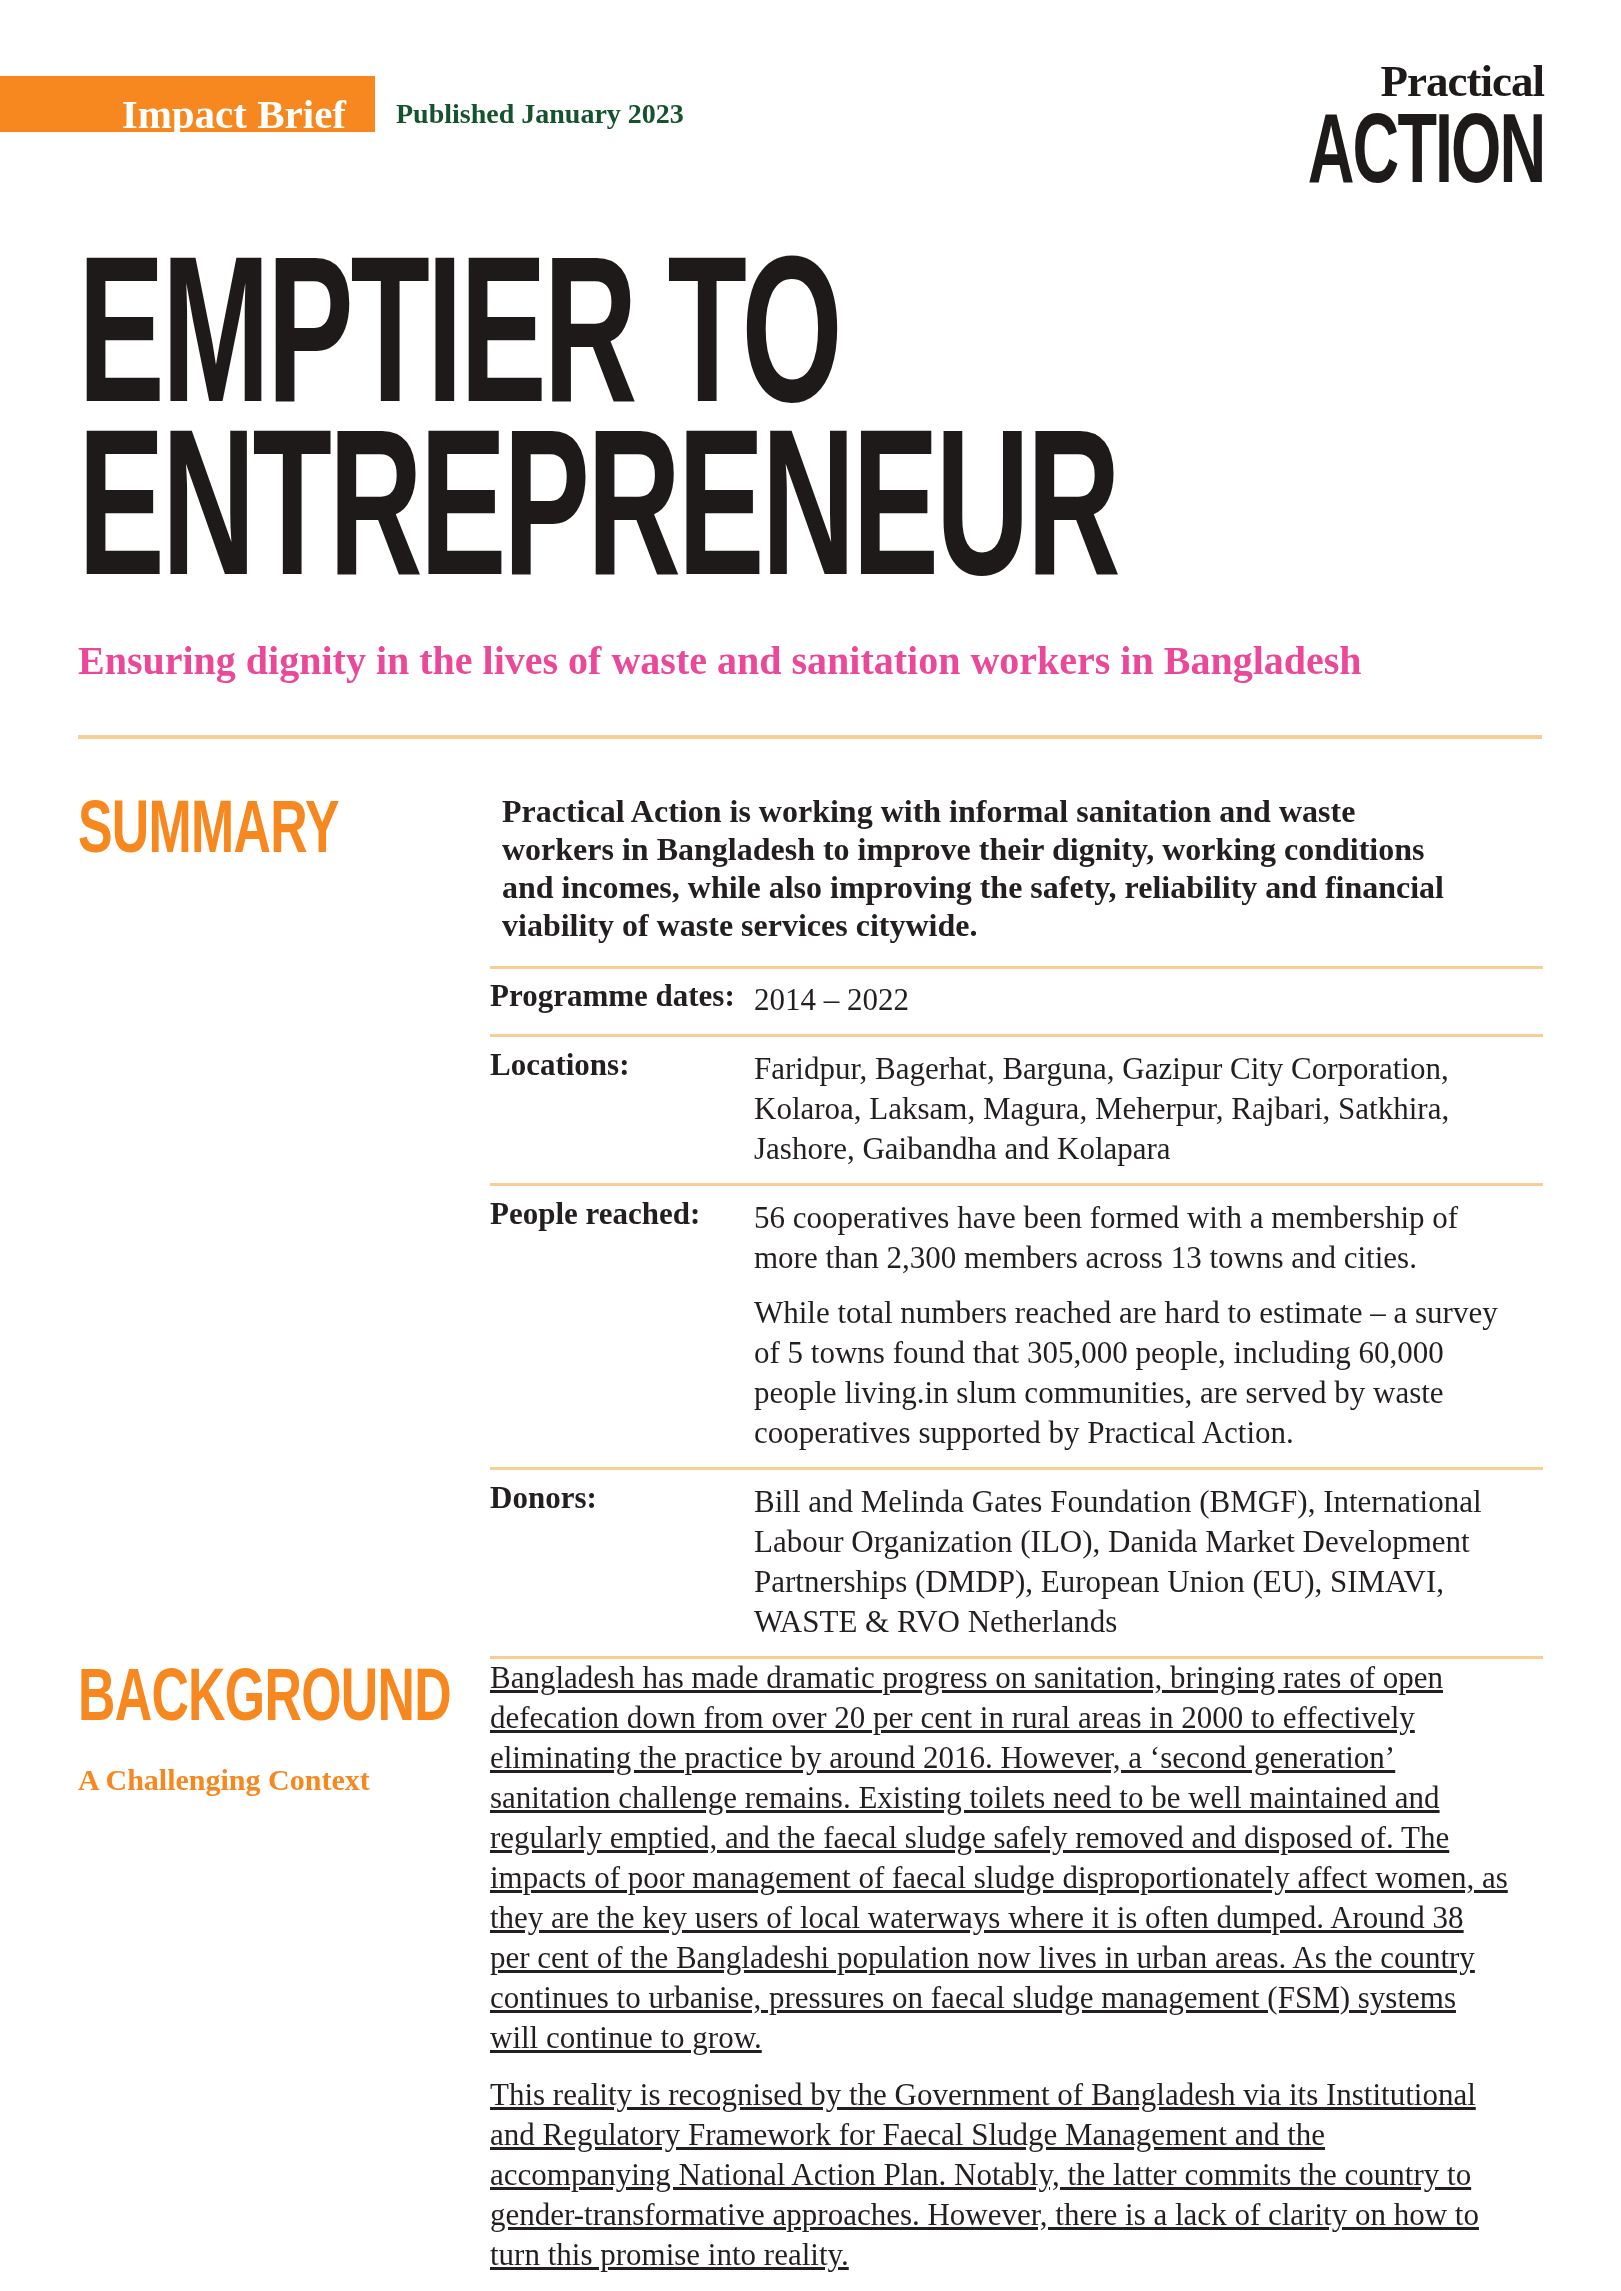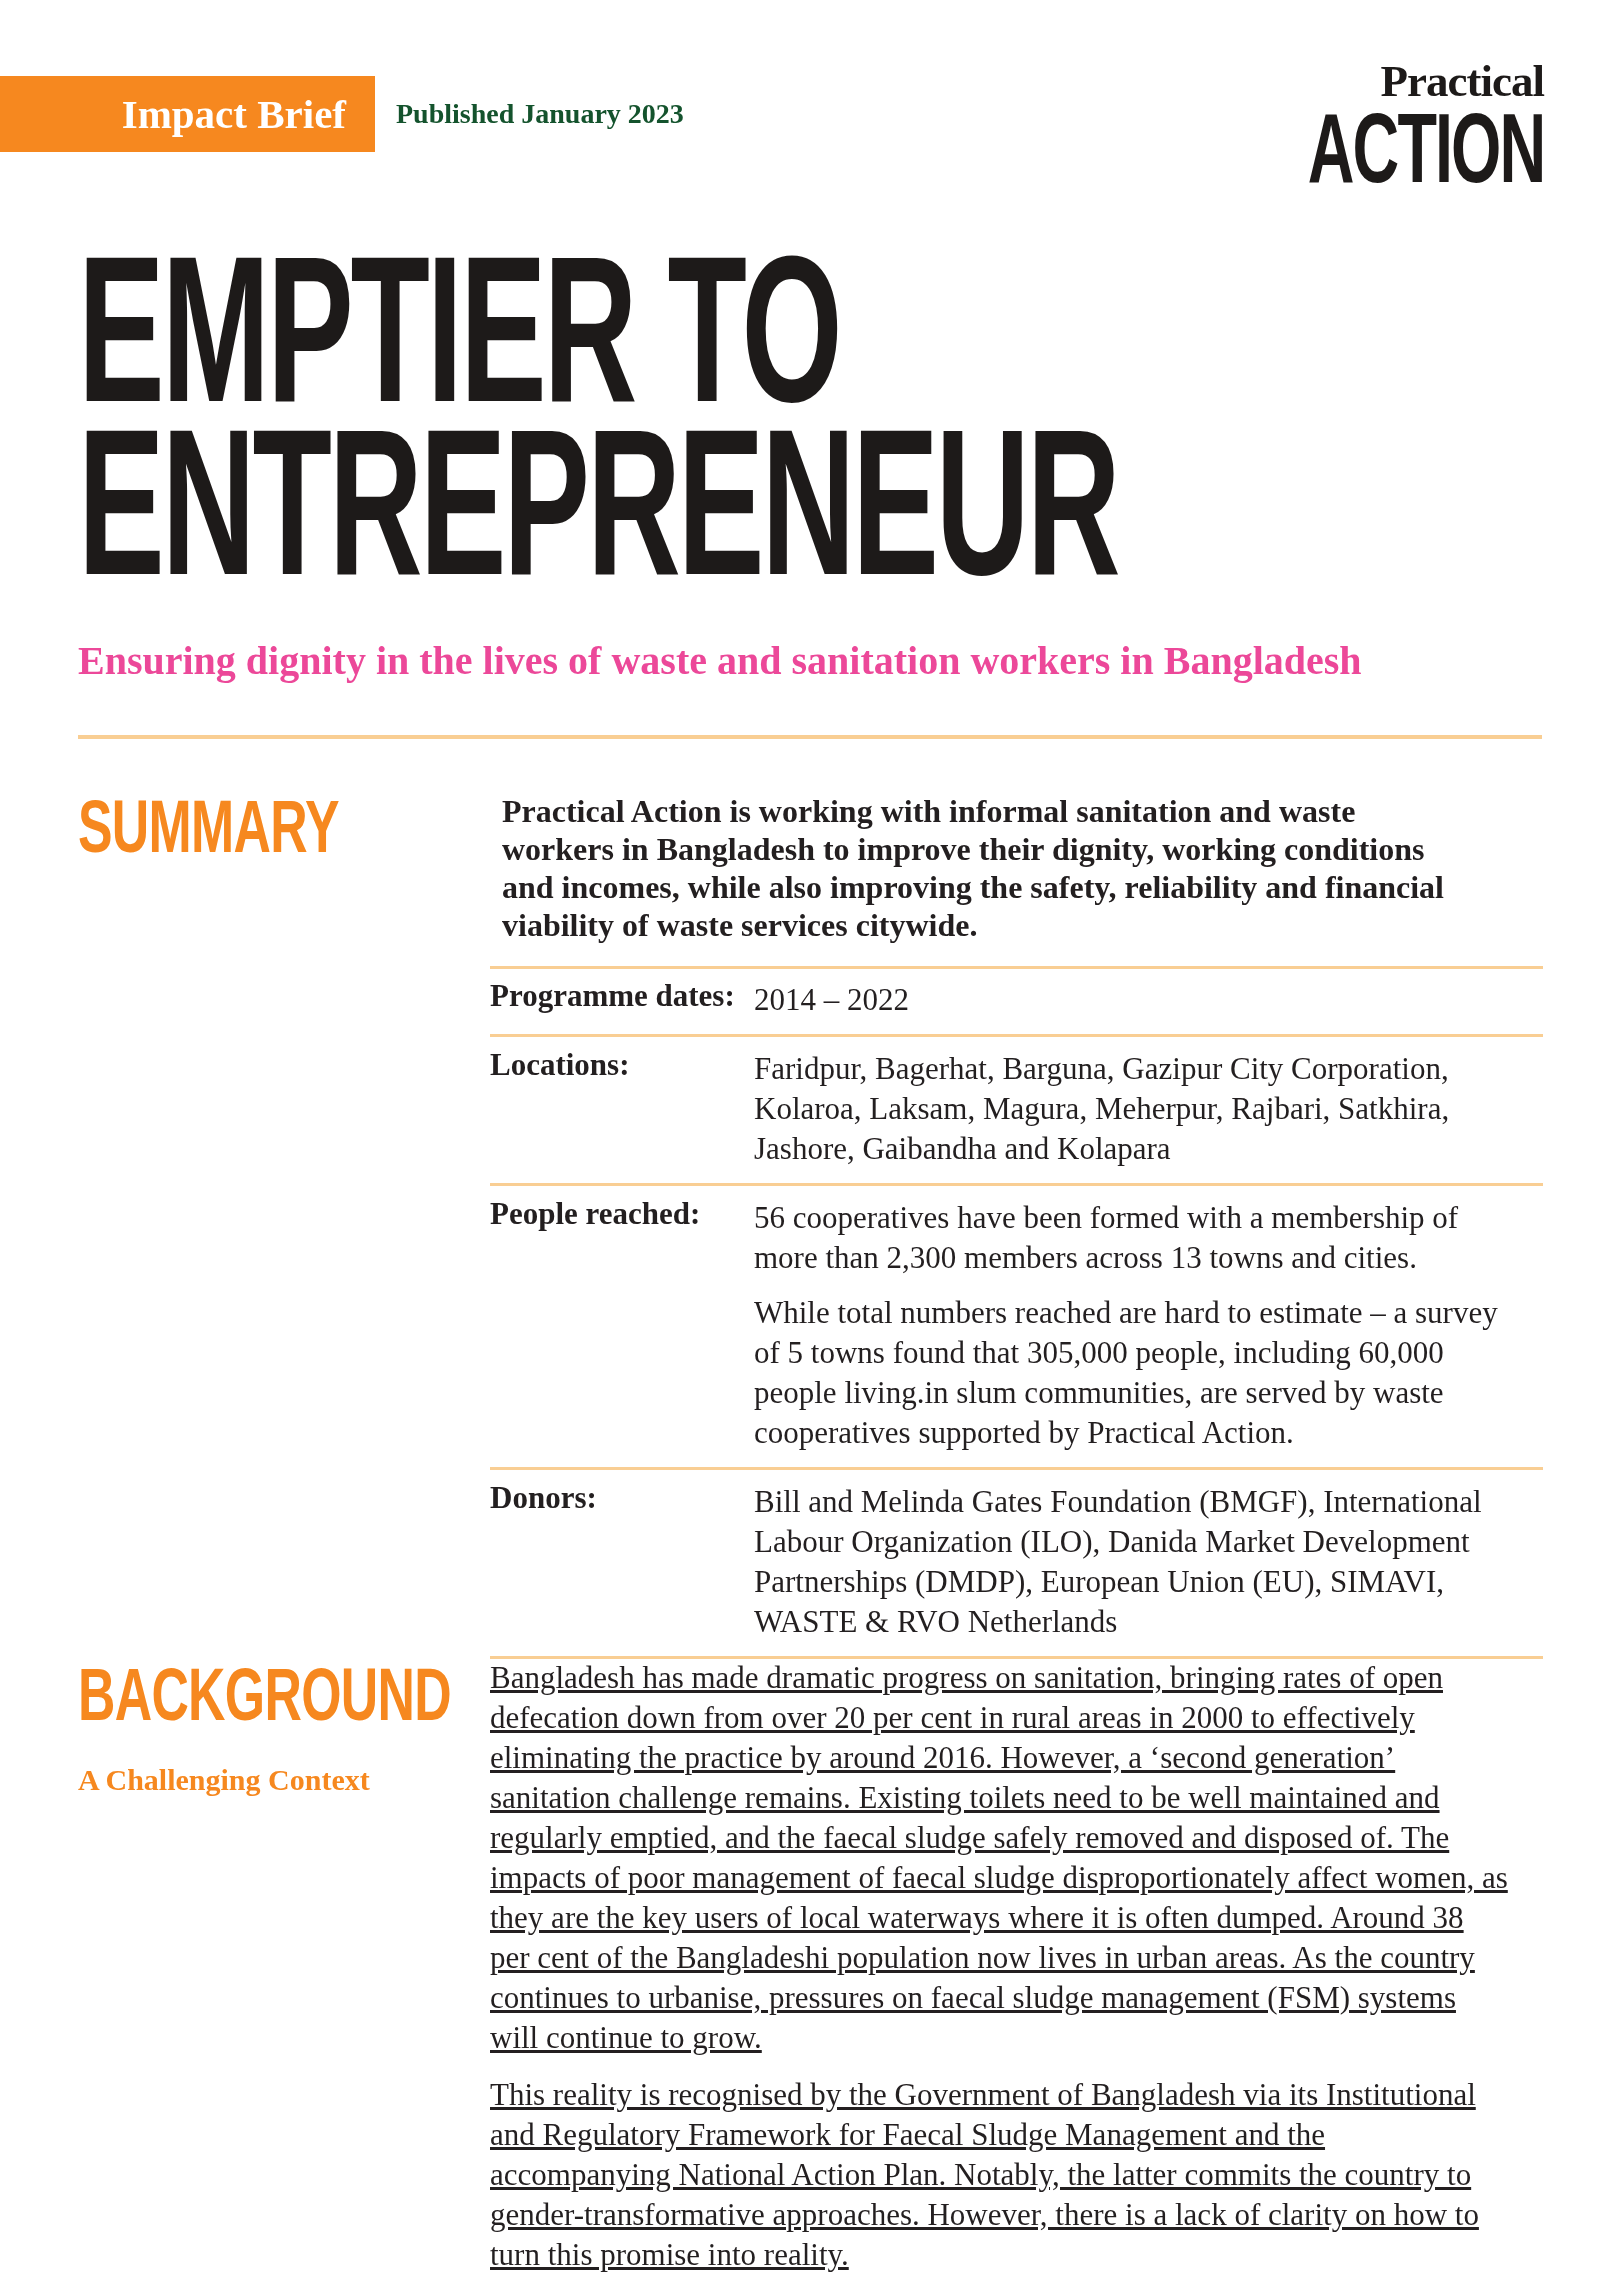--- a/index.html
+++ b/index.html
@@ -10,21 +10,21 @@
     margin:0 auto;
     background:#ffffff;
     font-family:"Liberation Serif","DejaVu Serif",serif;
     color:#231f20;
     overflow:hidden;
   }
 
   
   .badge {
     position:absolute; left:0; top:76px;
-    width:375px; height:76px;
+    width:375px; height:56px;
     background:#f6881f;
   }
   .badge-label {
     position:absolute; right:29px; top:0;
     line-height:76px;
     font-size:41px; font-weight:bold; color:#ffffff;
     white-space:nowrap;
   }
   .published {
     position:absolute; left:396px; top:76px;

